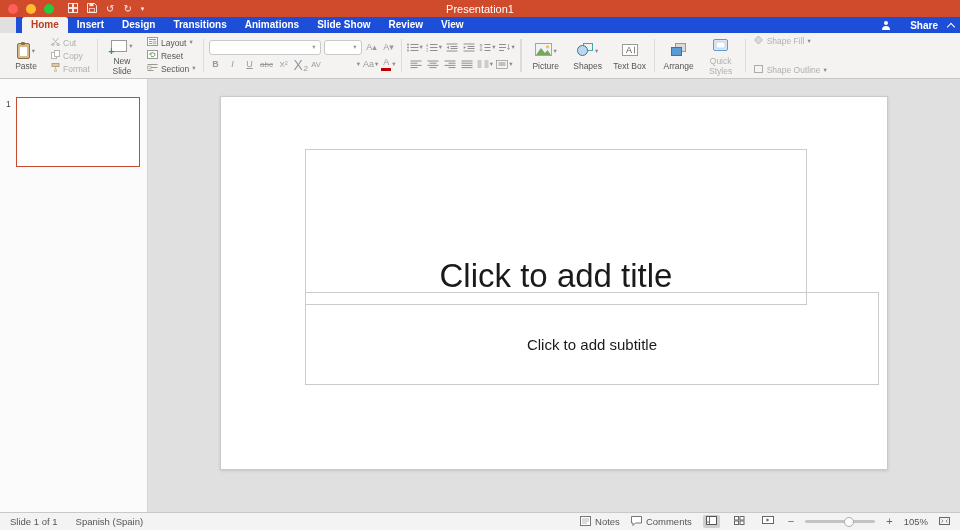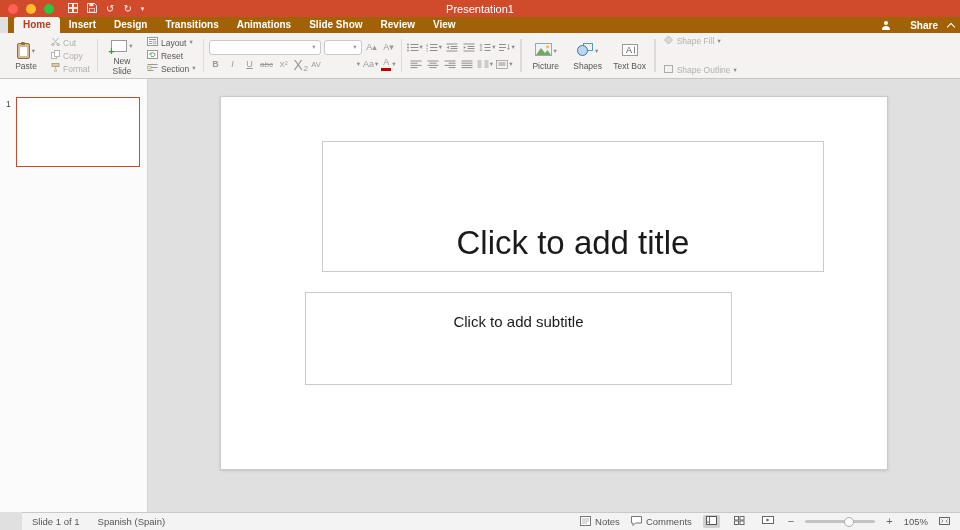--- a/index.html
+++ b/index.html
@@ -19,21 +19,21 @@
   .tb-title{position:absolute;left:0;right:0;text-align:center;color:#fff;font-size:11px;pointer-events:none;}
   .tb-right{margin-left:auto;display:flex;align-items:center;gap:9px;z-index:2;}
   .tb-search{display:flex;align-items:center;gap:4px;background:rgba(60,10,0,.25);border-radius:3px;height:13px;width:152px;padding:0 5px;}
   .tb-search input{background:transparent;border:none;outline:none;color:rgba(255,255,255,.9);font-size:9px;width:130px;font-family:"Liberation Sans",sans-serif;}
   .tb-search input::placeholder{color:rgba(255,255,255,.65);}
   .mag{width:7px;height:7px;border:1.2px solid rgba(255,255,255,.75);border-radius:50%;position:relative;flex:0 0 auto;}
   .mag::after{content:"";position:absolute;width:4px;height:1.2px;background:rgba(255,255,255,.75);transform:rotate(45deg);right:-3px;bottom:-1px;}
   .smiley{color:rgba(255,255,255,.92);font-size:11px;display:flex;align-items:center;gap:2px;line-height:1;}
 
   
-  .tabsrow{position:absolute;top:17px;left:8px;right:0;height:16px;background:#a16207;display:flex;align-items:flex-end;padding:0 6px;z-index:4;}
+  .tabsrow{position:absolute;top:17px;left:16px;right:0;height:16px;background:#1d4ed8;display:flex;align-items:flex-end;padding:0 6px;z-index:4;}
   .tab{color:#fff;font-size:10px;font-weight:bold;padding:2px 9px 3px;border-radius:3px 3px 0 0;line-height:1.1;}
   .tab.active{background:#f4f3f1;color:#b93d20;}
   .tabs-right{margin-left:auto;display:flex;align-items:center;gap:10px;color:#fff;font-size:10px;padding-bottom:2px;}
   .share-wrap{display:flex;align-items:center;gap:20px;font-weight:bold;}
   .person-icon{width:9px;height:9px;position:relative;display:inline-block;}
   .person-icon::before{content:"";position:absolute;top:0;left:2.5px;width:4px;height:4px;border-radius:50%;background:#fff;}
   .person-icon::after{content:"";position:absolute;bottom:0;left:0.5px;width:8px;height:4px;border-radius:4px 4px 0 0;background:#fff;}
   .chev-up{width:6px;height:6px;border-left:1.5px solid #fff;border-top:1.5px solid #fff;transform:rotate(45deg);display:inline-block;margin-bottom:-2px;}
 
   
@@ -67,29 +67,29 @@
 
   
   .main{position:absolute;top:79px;bottom:18px;left:0;right:0;display:flex;}
   .pane{width:148px;background:#fbfbfb;border-right:1px solid #d4d4d4;position:relative;flex:0 0 auto;}
   .thumb-num{position:absolute;left:6px;top:20px;font-size:8.5px;color:#444;}
   .thumb{position:absolute;left:16px;top:18px;width:124px;height:70px;background:#fff;border:1.5px solid #c74a2e;}
   .rightcol{flex:1;display:flex;flex-direction:column;min-width:0;}
   .canvas{flex:1;background:#e0e0e0;position:relative;}
   .slide{position:absolute;left:72px;top:17px;width:668px;height:374px;background:#fff;border:1px solid #c9c9c9;box-shadow:0 1px 3px rgba(0,0,0,.12);}
   .ph{position:absolute;border:1px solid #cbcbcb;display:flex;justify-content:center;}
-  .ph.title{left:84px;top:44px;width:502px;height:131px;align-items:flex-end;padding-bottom:10px;margin-left:17px;}
+  .ph.title{left:84px;top:52px;width:502px;height:156px;align-items:flex-end;padding-bottom:10px;}
   .ph.title .ph-text{font-size:33px;color:#1a1a1a;line-height:1.1;}
-  .ph.subtitle{left:84px;top:195px;width:427px;height:93px;align-items:flex-start;padding-top:20px;}
+  .ph.subtitle{left:84px;top:195px;width:574px;height:93px;align-items:center;padding-top:12px;}
   .ph.subtitle .ph-text{font-size:15px;color:#1a1a1a;}
   .notesbar{height:24px;background:#fff;border-top:1px solid #cfcfcf;display:flex;align-items:center;padding-left:8px;}
   .notesbar .note-text{font-size:10.5px;color:#7a7a7a;}
 
   
-  .statusbar{position:absolute;left:0;right:0;bottom:0;height:18px;background:#f3f3f3;border-top:1px solid #c9c9c9;display:flex;align-items:center;font-size:9.5px;color:#555;padding:0 10px;gap:18px;z-index:5;margin-left:22px;}
+  .statusbar{position:absolute;left:0;right:0;bottom:0;height:18px;background:#f3f3f3;border-top:1px solid #c9c9c9;display:flex;align-items:center;font-size:9.5px;color:#555;padding:0 10px;gap:18px;z-index:5;}
   .sb-right{margin-left:auto;display:flex;align-items:center;gap:11px;}
   .sb-item{display:flex;align-items:center;gap:4px;}
   .viewbtn{display:flex;align-items:center;justify-content:center;padding:1px 3px;border-radius:2px;}
   .viewbtn.active{background:#cfcfcf;}
   .zoom-track{width:70px;height:3px;background:#c2c2c2;border-radius:1.5px;position:relative;}
   .zoom-thumb{position:absolute;left:55%;top:-3.5px;width:10px;height:10px;background:#fdfdfd;border:1px solid #ababab;border-radius:50%;}
   .zsym{font-size:11px;color:#666;line-height:1;}
 </style>
 </head>
 <body>
@@ -364,20 +364,40 @@
                 <rect x="0.5" y="0.5" width="15" height="11" fill="#fff" stroke="#9a9a9a"></rect>
                 <text x="4" y="9" font-size="9" fill="#555" font-family="Liberation Sans, sans-serif">A</text>
                 <path d="M12.5 2.5v7" stroke="#555" stroke-width="0.7"></path>
               </svg></span>
           </span>
         <span>Text Box</span>
       </div>
     </div>
     <div class="rsep"></div>
 
+    <div class="rgroup">
+      <div class="bigbtn">
+        <span class="iconrow">
+            <span><svg width="15" height="13">
+                <rect x="4.5" y="0.5" width="10" height="8" fill="#d9d9d9" stroke="#9a9a9a"></rect>
+                <rect x="0.5" y="4.5" width="10" height="8" fill="#5b9bd5" stroke="#41719c"></rect>
+              </svg></span>
+          </span>
+        <span>Arrange</span>
+      </div>
+      <div class="bigbtn">
+        <span class="iconrow">
+            <span><svg width="15" height="12">
+                <rect x="0.5" y="0.5" width="14" height="11" rx="1.5" fill="#dbe8f4" stroke="#5b9bd5"></rect>
+                <rect x="3" y="3" width="9" height="6" rx="1" fill="#fff" stroke="#9cc0e0" stroke-width="0.6"></rect>
+              </svg></span>
+          </span>
+        <span class="graylbl">Quick Styles</span>
+      </div>
+    </div>
     <div class="rsep"></div>
 
     <div class="rgroup">
       <div class="smallcol" style="gap:17px;justify-content:center;">
         <div class="smallbtn disabled">
             <span><svg width="11" height="10">
                 <path d="M5.5 1L9.5 5 5.5 9 1.5 5z" fill="#d9d9d9" stroke="#ababab" stroke-width="0.7"></path>
               </svg></span>
             <span>Shape Fill</span>
             <span class="dd">▾</span>

